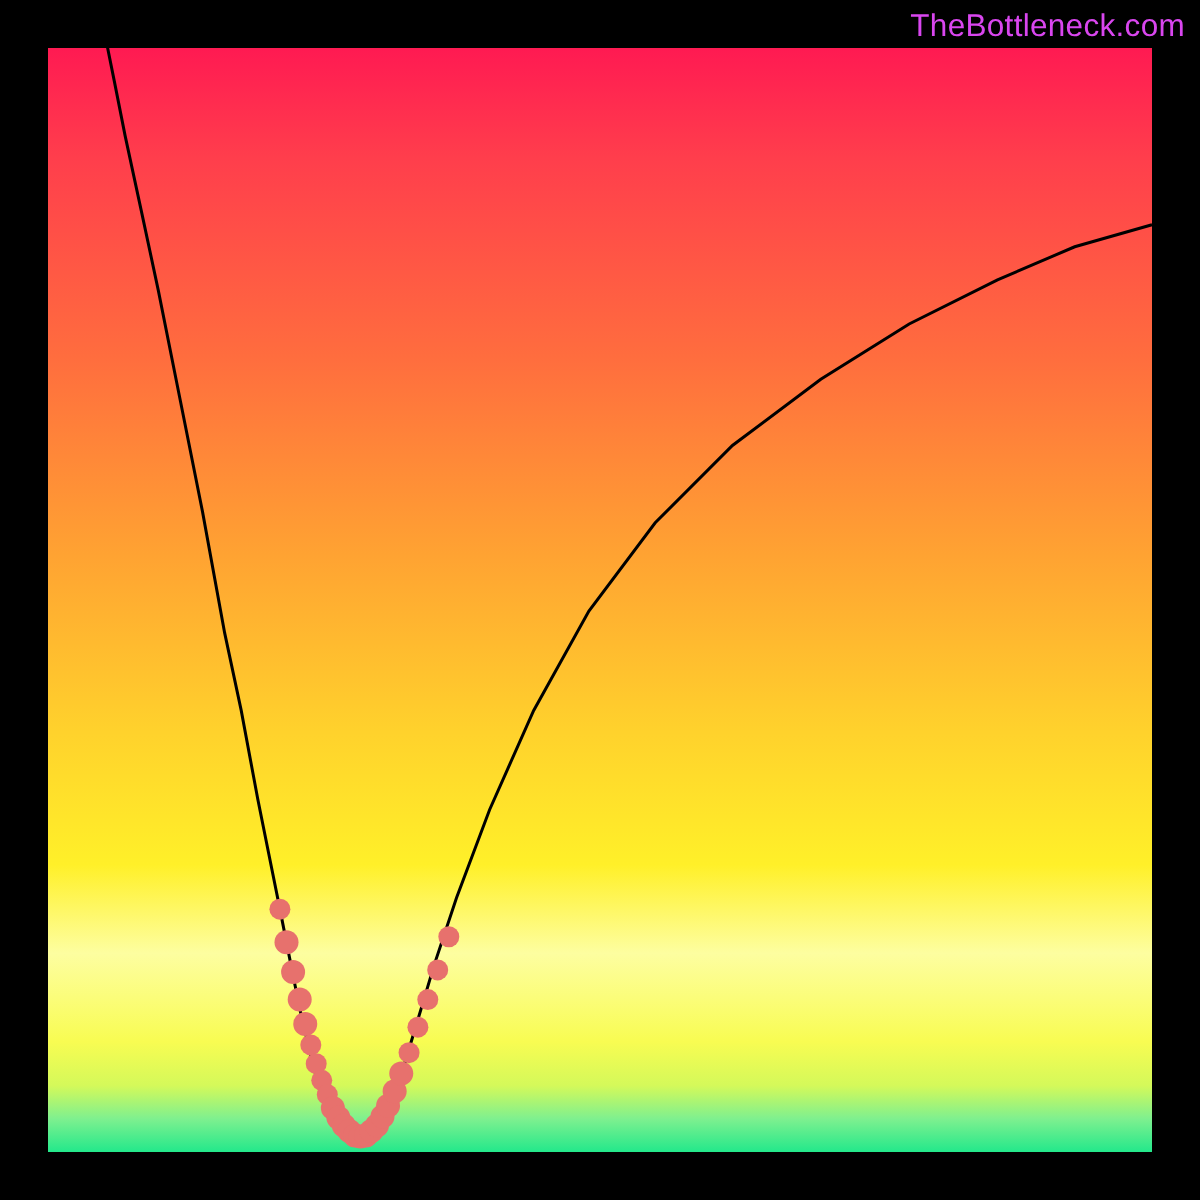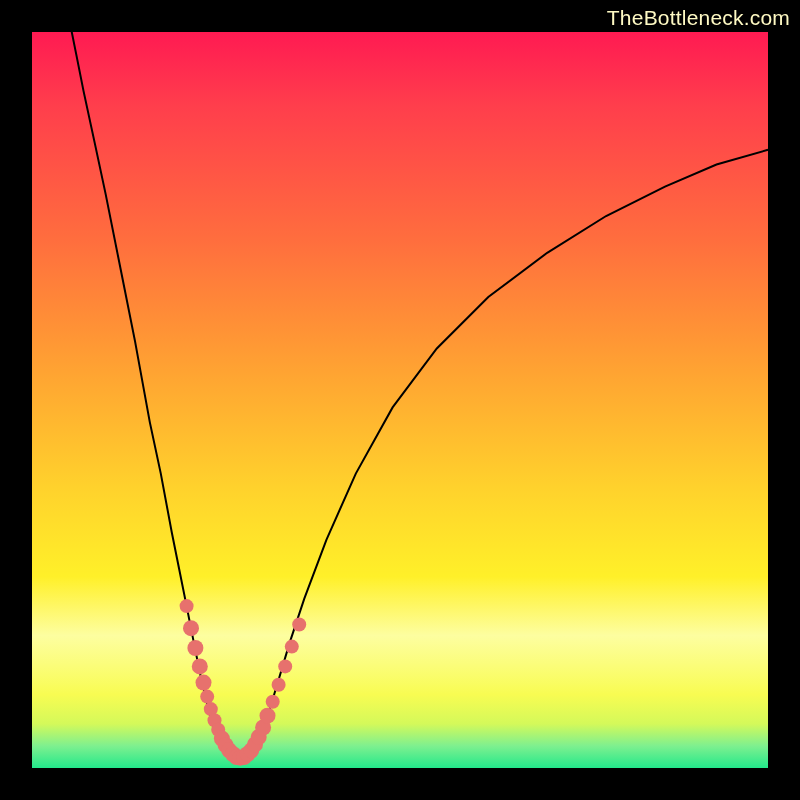--- a/index.html
+++ b/index.html
@@ -39,21 +39,21 @@
       #f8fc52 90%,
       #d4f95a 94%,
       #7ef08f 97%,
       #23e88b 100%
     );
   }
   .watermark {
     position: absolute;
     top: 6px;
     right: 10px;
-    color: #fef9c3;
+    color: #d946ef;
     font-size: 21px;
     font-weight: 500;
     letter-spacing: 0.2px;
     user-select: none;
   }
   svg.curves {
     position: absolute;
     left: 0;
     top: 0;
     width: 736px;

